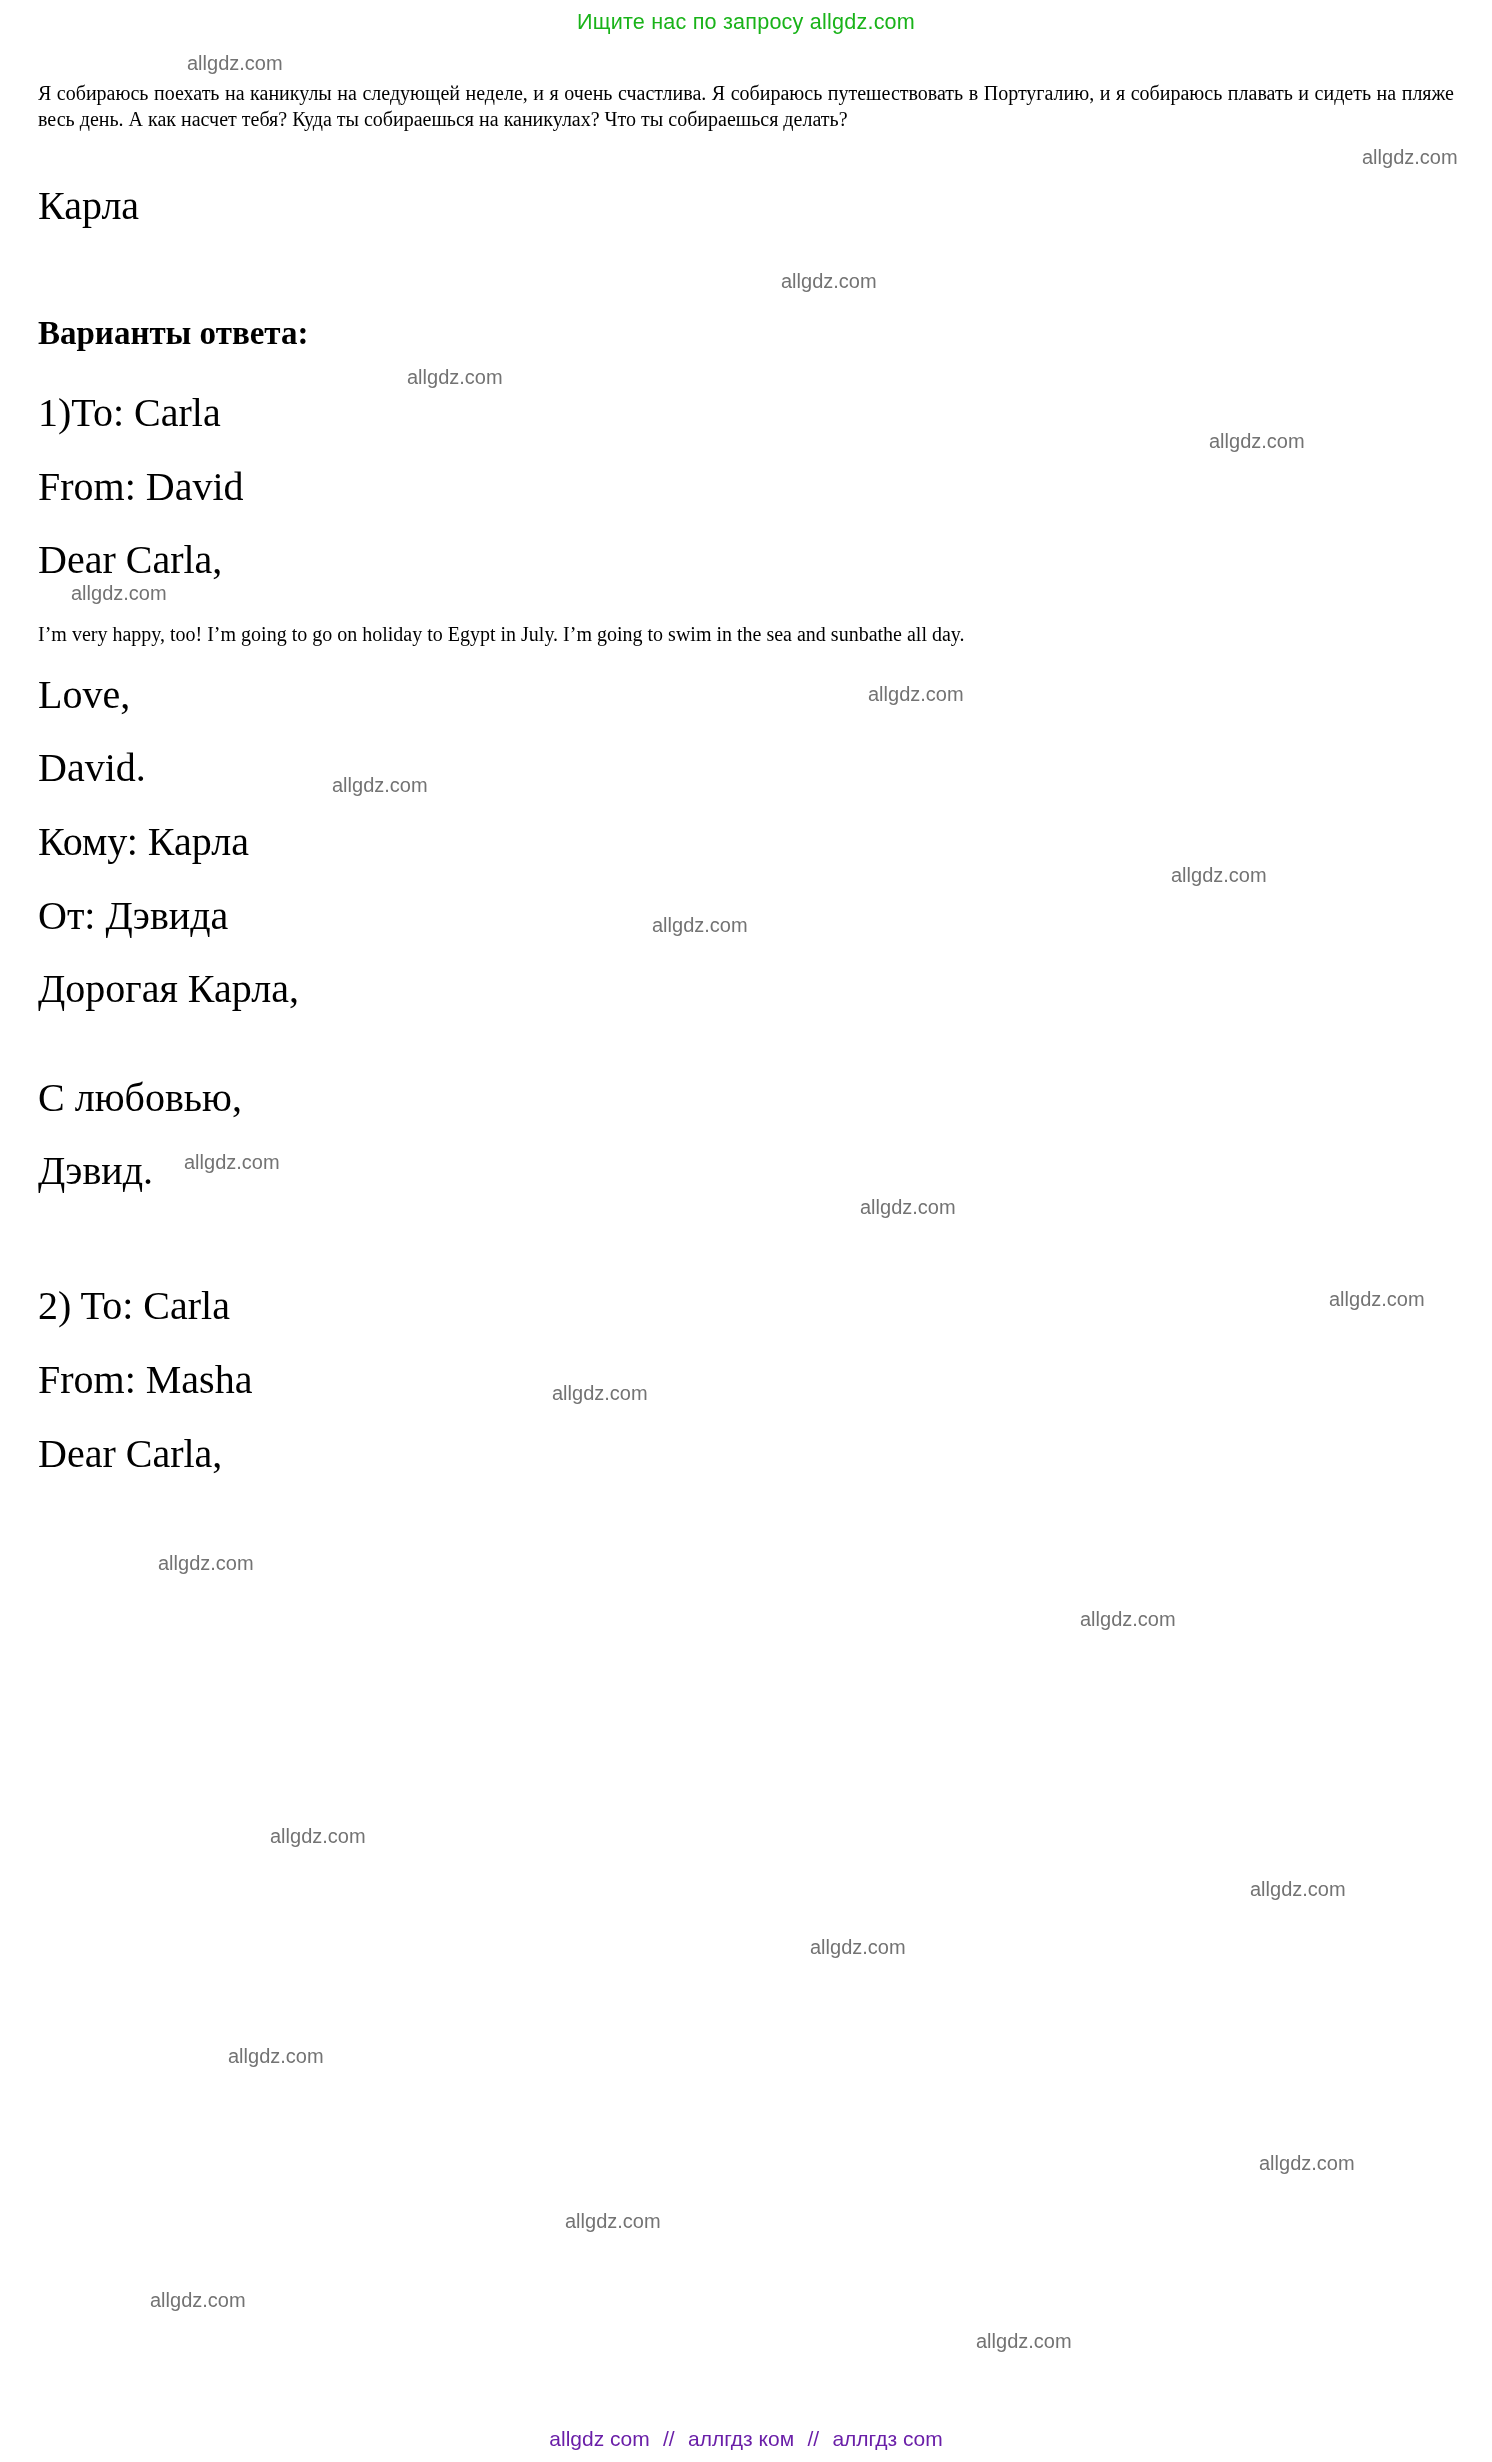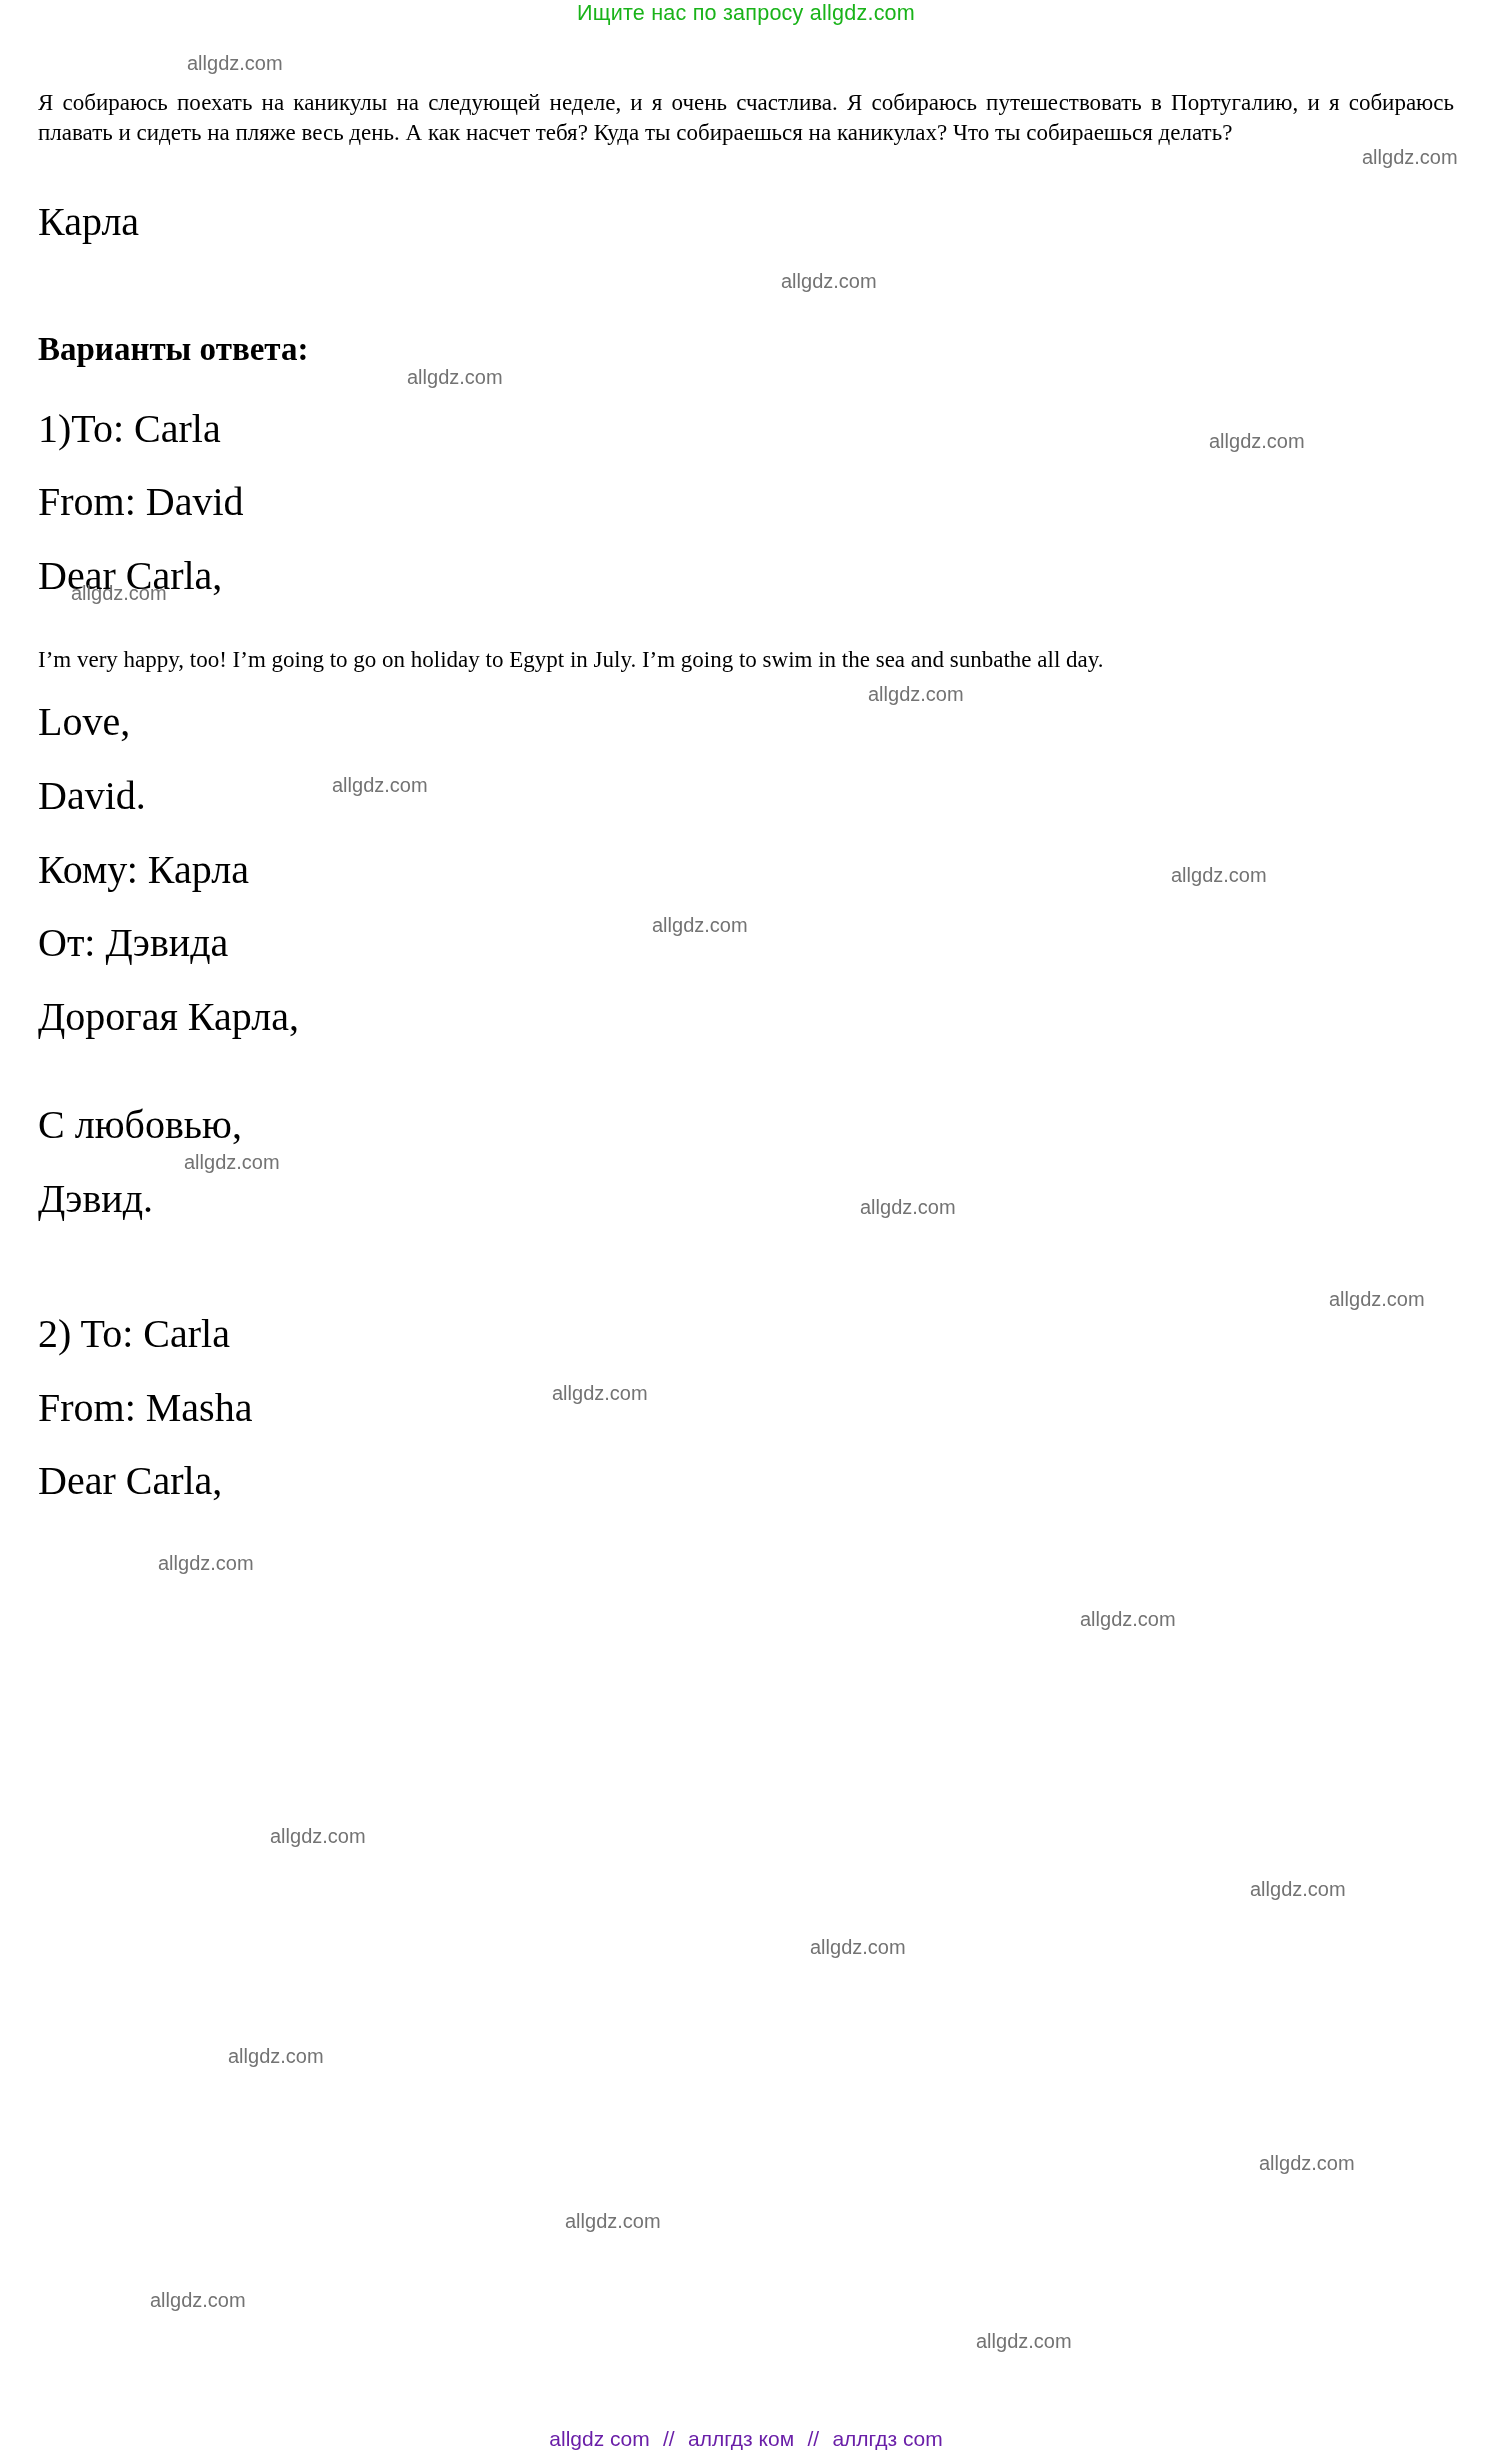--- a/index.html
+++ b/index.html
@@ -24,21 +24,21 @@
   }
 
   
   .top-banner {
     position: absolute;
     top: 0;
     left: 0;
     width: 1492px;
     height: 35px;
     display: flex;
-    align-items: flex-start;
+    align-items: flex-end;
     justify-content: center;
     font-family: "Liberation Sans", sans-serif;
     font-size: 21.6px;
     color: #19b319;
     letter-spacing: 0.2px;
   }
 
   
   .bottom-footer {
     position: absolute;
@@ -60,22 +60,22 @@
 
   
   .content {
     position: absolute;
     left: 38px;
     top: 80px;
     width: 1416px;
   }
 
   p.body-text {
-    margin: 8px 0 0 0;
-    font-size: 23px;
+    margin: 0 0 0 0;
+    font-size: 20px;
     line-height: 1.30;
     text-align: justify;
     text-justify: inter-word;
   }
 
   p.line {
     margin: 0;
     font-size: 40px;
     line-height: 1.30;
   }

